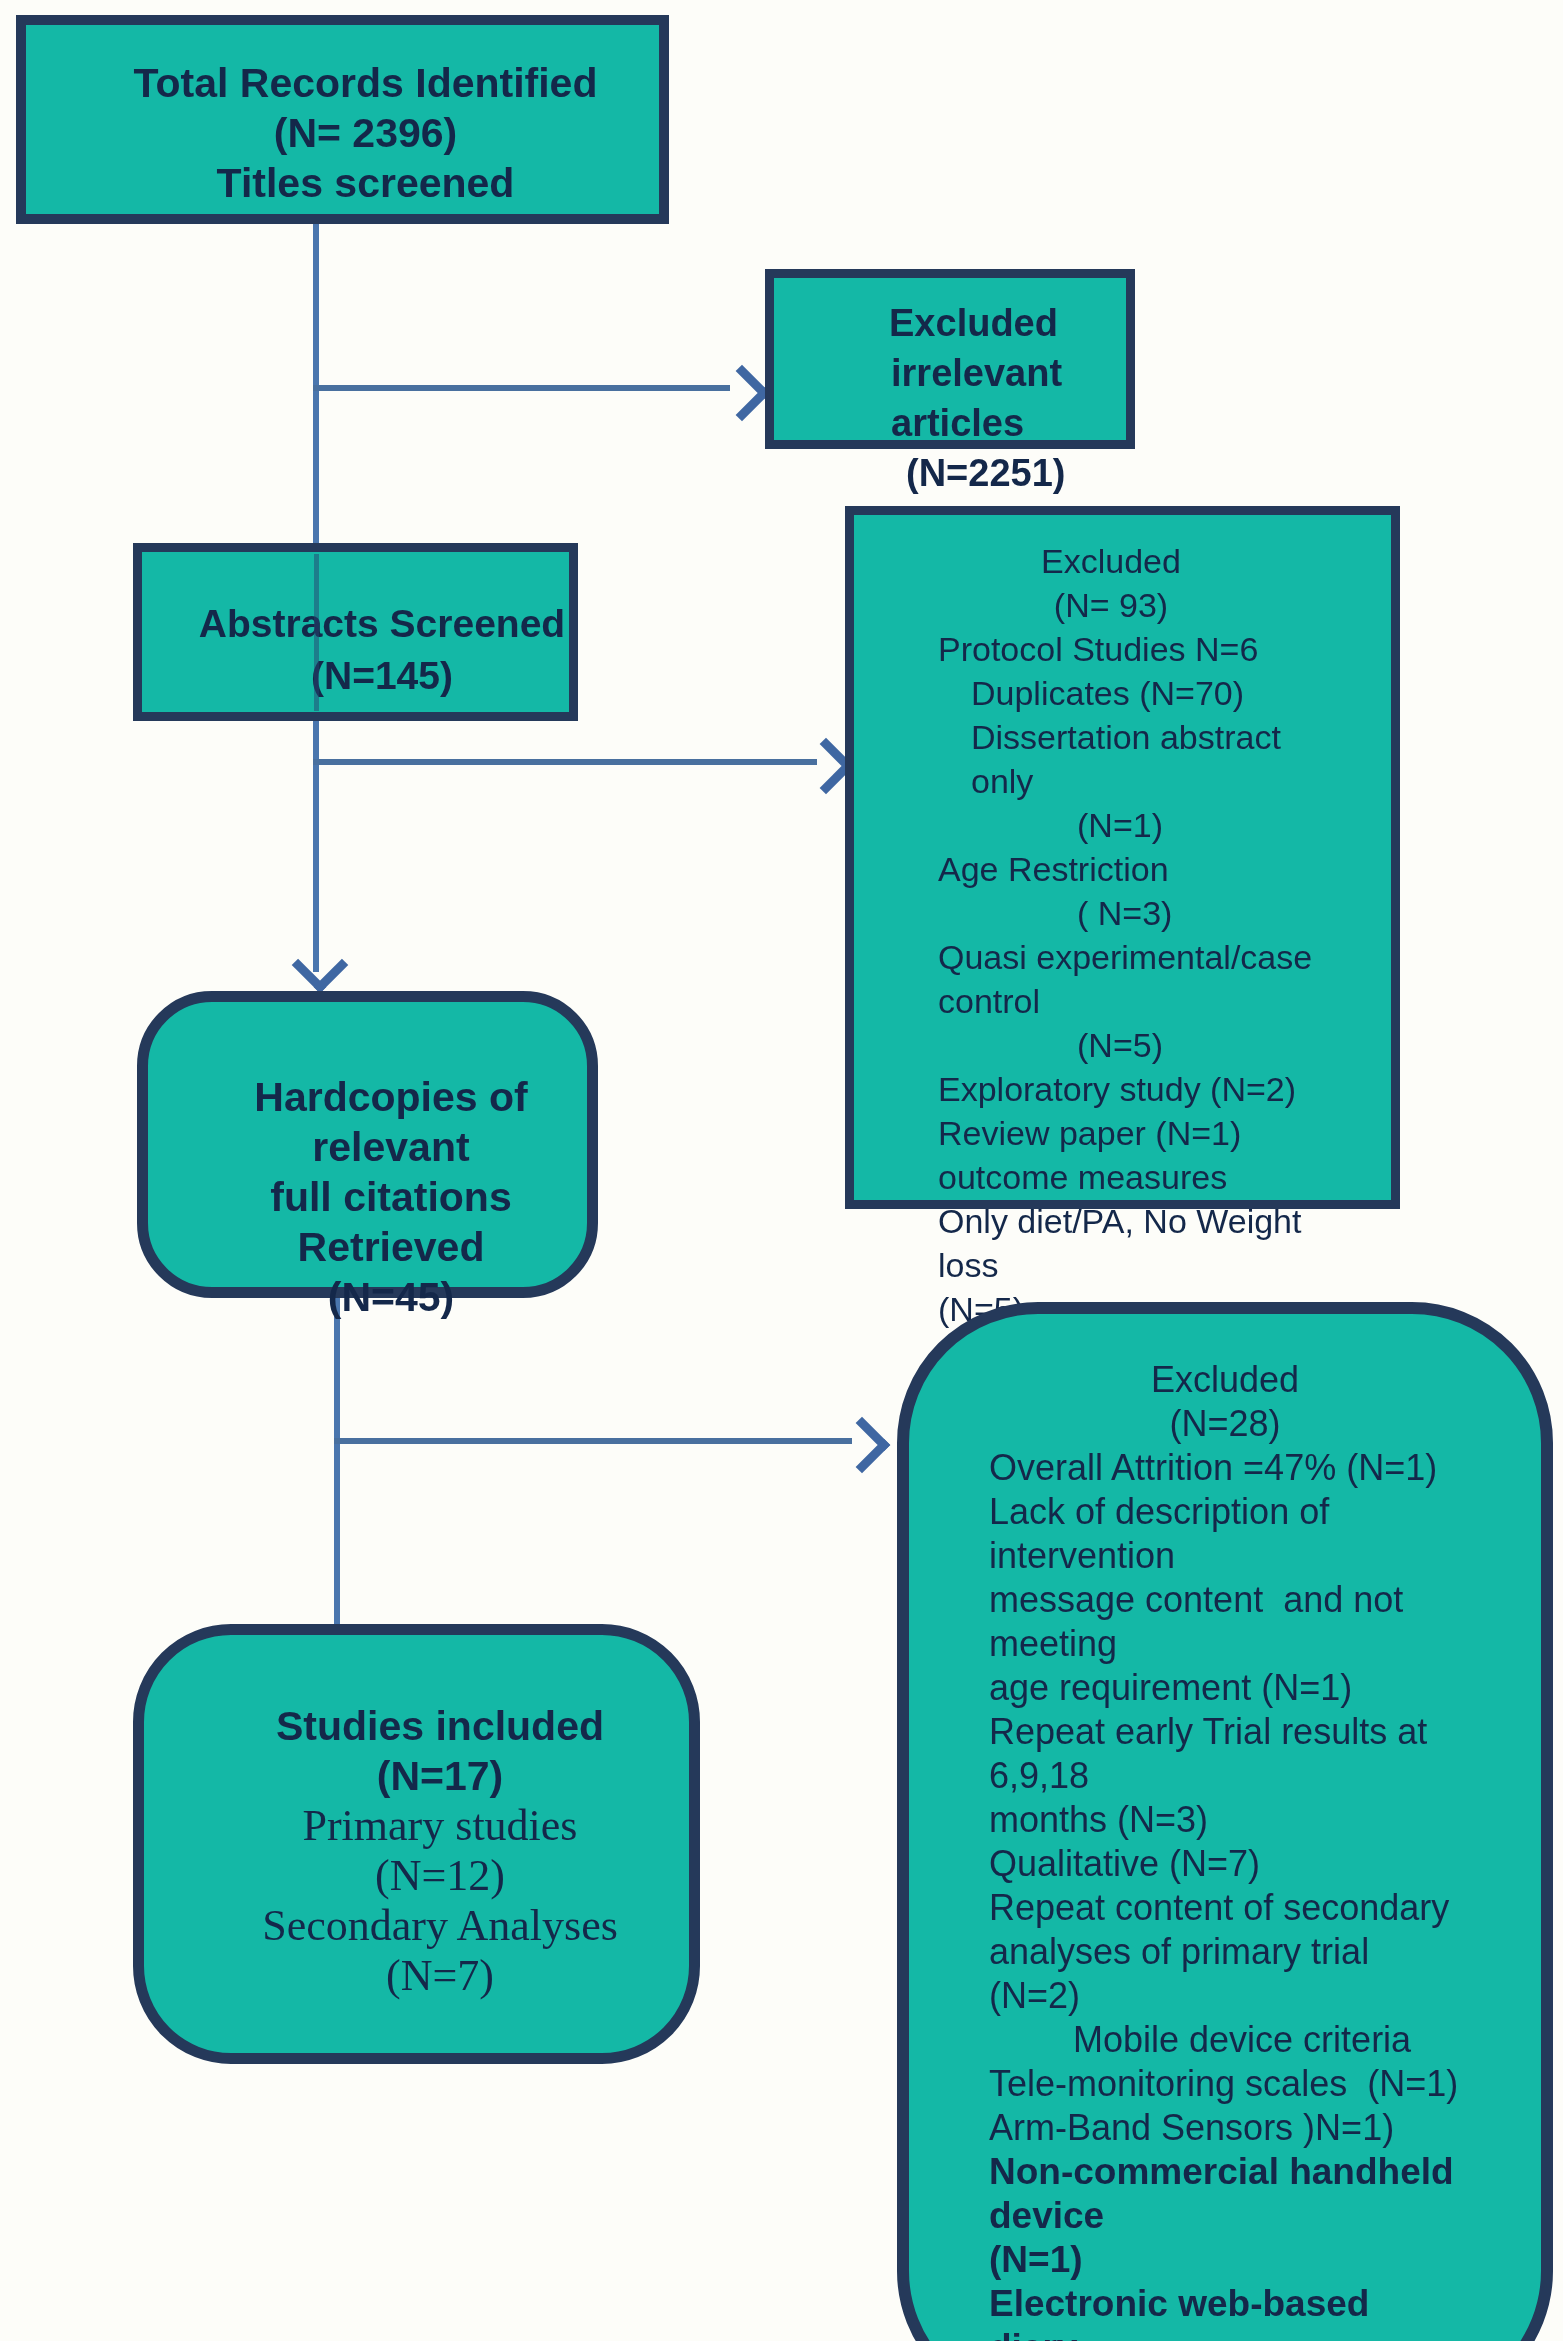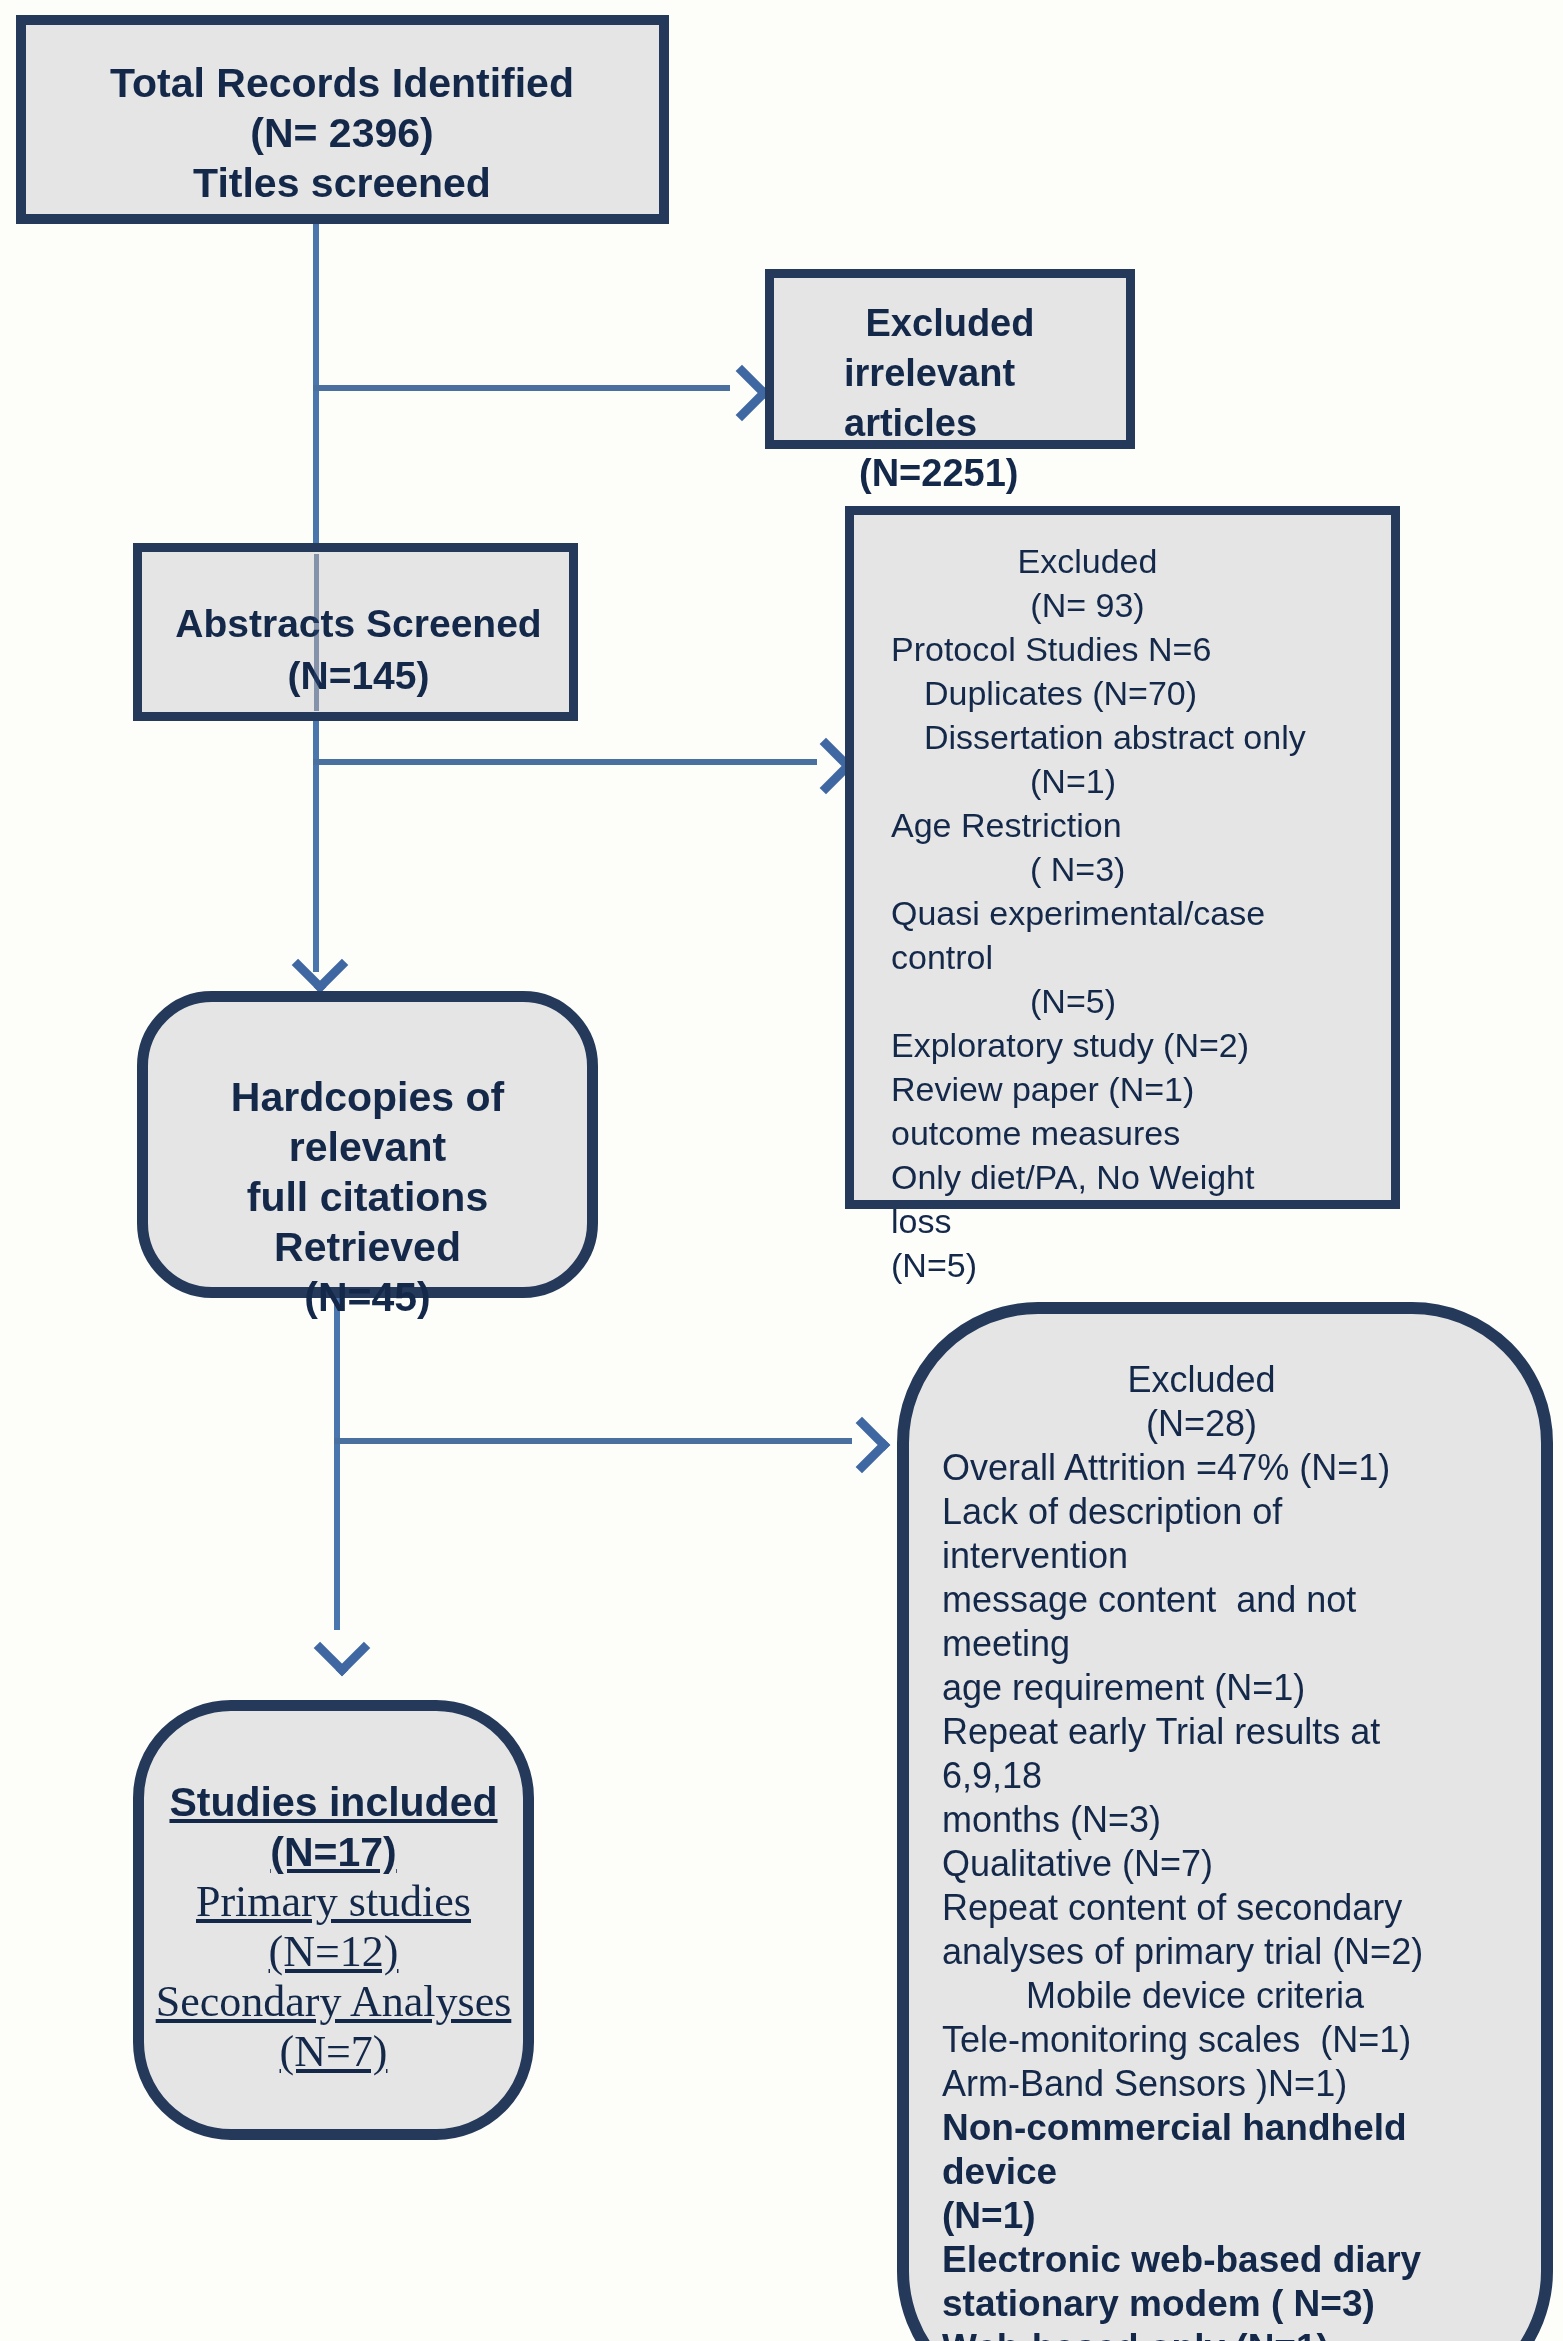--- a/index.html
+++ b/index.html
@@ -8,31 +8,32 @@
     width:1564px;height:2457px;
     background:#fdfdf9;
     font-family:"Liberation Sans",sans-serif;
     color:#14284a;
     overflow:hidden;
   }
   
   .box{
     position:absolute;
     box-sizing:border-box;
-    background:#e5e5e5;
+    background:#14b8a6;
     border:9.4px solid #25395a;
     z-index:2;
+    padding-left:47px;
   }
   #box1{left:15.5px;top:15px;width:653px;height:209px;border-width:10.3px;}
   #box2{left:765px;top:269px;width:370px;height:180px;border-width:9.4px;}
   #box3{left:133px;top:543px;width:445px;height:178px;border-width:9.4px;}
   #box4{left:845px;top:506px;width:555px;height:703px;border-width:9.4px;}
   #box5{left:137px;top:991px;width:461px;height:307px;border-width:11.2px;border-radius:75px;}
   #box6{left:897px;top:1302px;width:656px;height:1110px;border-width:12px;border-radius:141px;}
-  #box7{left:133px;top:1700px;width:401px;height:440px;border-width:11.2px;border-radius:98px;text-decoration:underline;}
+  #box7{left:133px;top:1624px;width:567px;height:440px;border-width:11.2px;border-radius:98px;}
   .content{position:relative;width:100%;height:100%;box-sizing:border-box;}
   .ln{white-space:pre-wrap;}
   
   #box1 .content{padding-top:33px;text-align:center;}
   #box1 .ln{font-size:41px;line-height:50px;font-weight:600;}
   #box2 .content{padding-top:19.7px;}
   #box2 .ln{font-size:38px;line-height:50px;font-weight:600;}
   #box3 .content{padding-top:46px;text-align:center;}
   #box3 .ln{font-size:39px;line-height:52px;font-weight:600;margin-left:6px;}
   #box4 .content{padding:24px 70px 0 0;}

